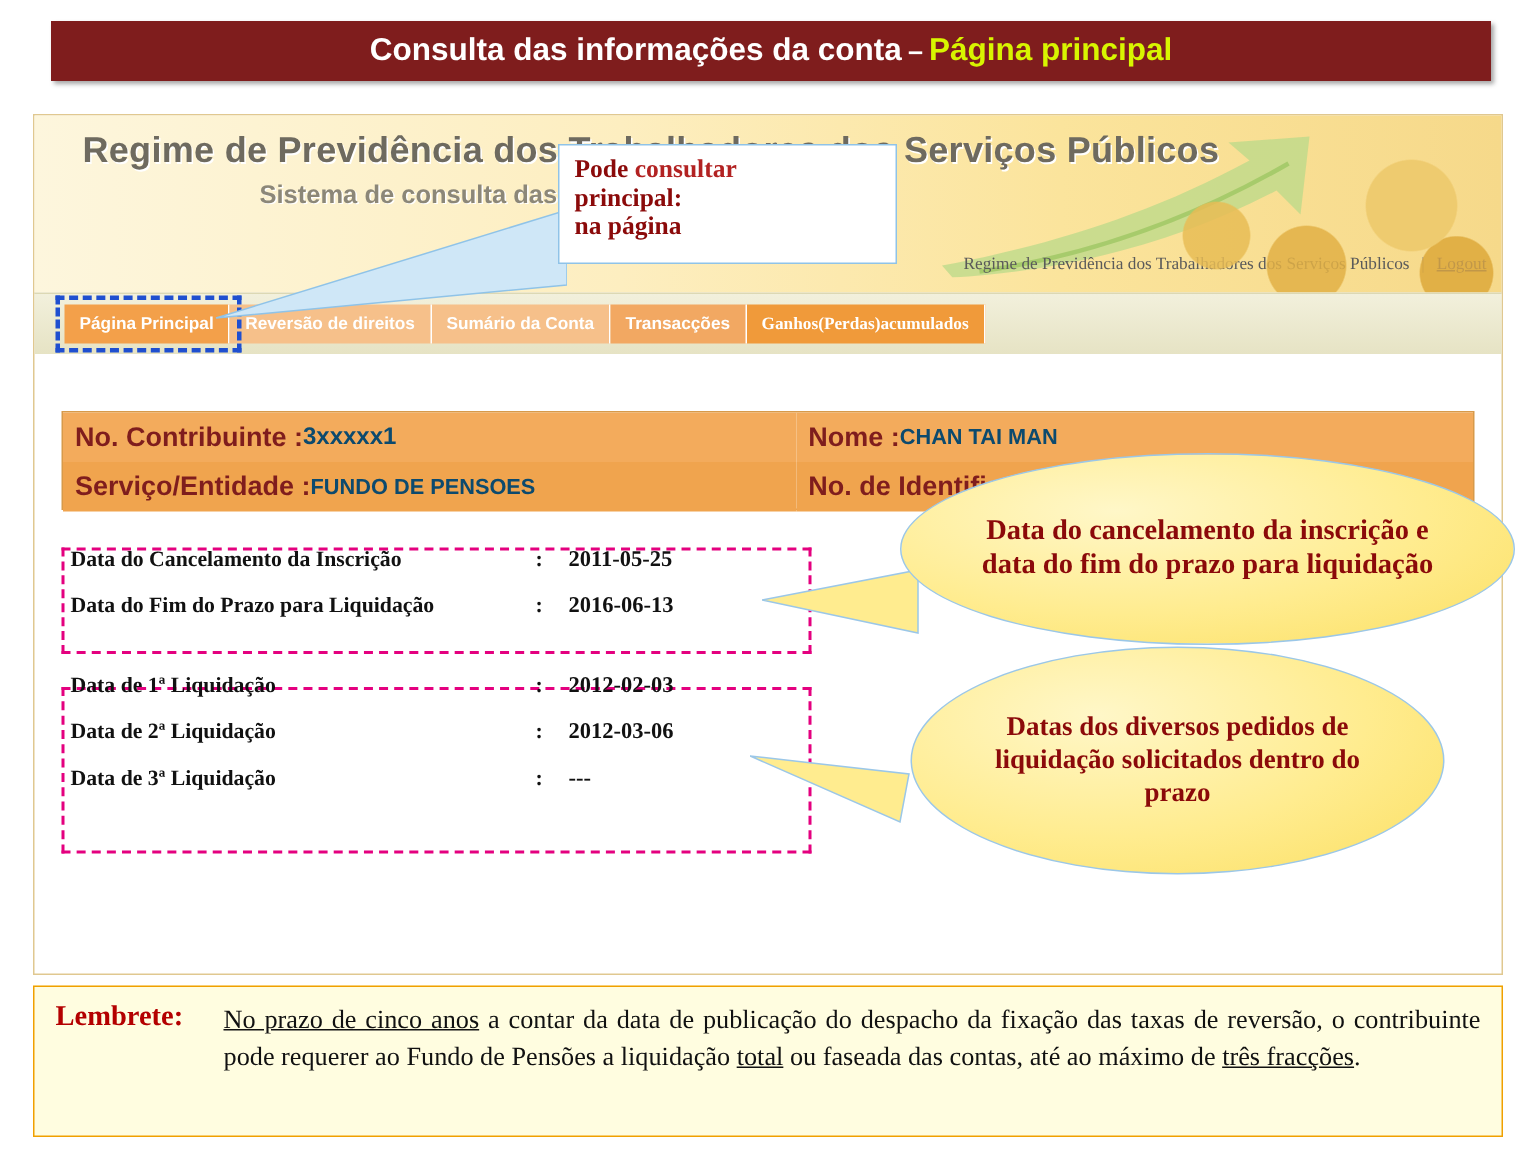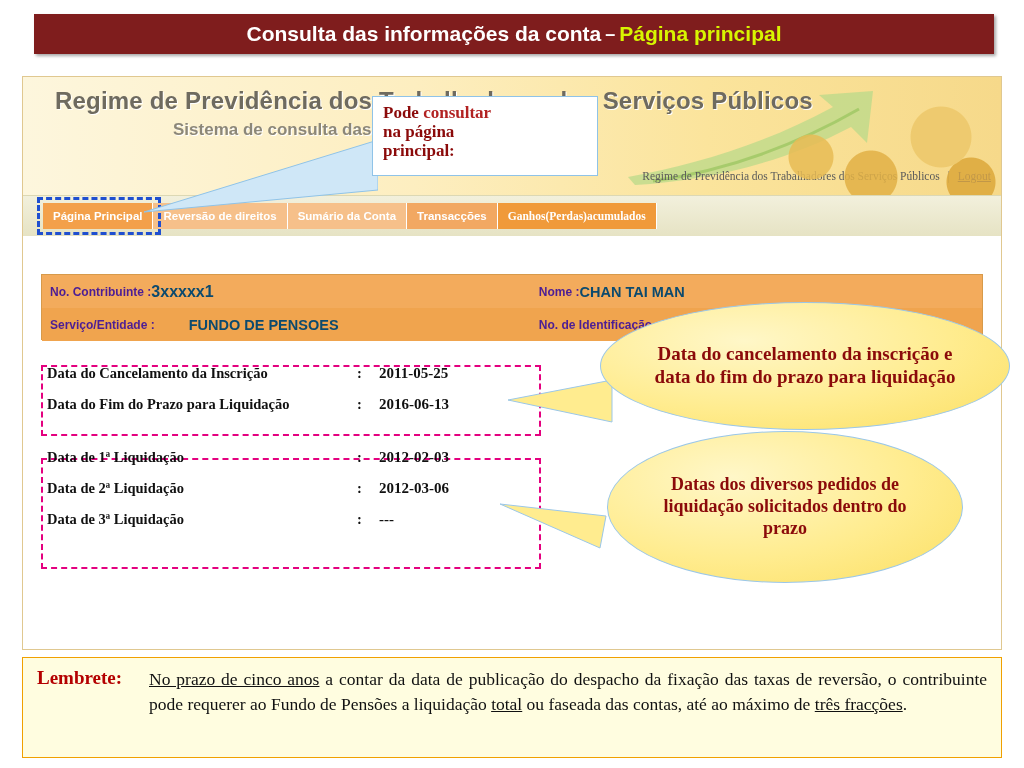--- a/index.html
+++ b/index.html
@@ -188,21 +188,21 @@
     display: flex;
     align-items: center;
     box-sizing: border-box;
     padding: 0 8px;
     font-size: 13px;
     font-weight: bold;
     color: #4a3008;
   }
   .c-label { background: #f3ab5c; }
   .c-value { background: #f0a44e; }
-  .lbl { color: #4c1d95; font-size: 12px; font-weight: bold; }
+  .lbl { color: #7f1d1d; font-size: 18px; font-weight: bold; }
   .val { color: #0c4a6e; font-size: 14.5px; font-weight: bold; }
   .val.big { font-size: 16px; }
 
   
   .dash-box {
     position: absolute;
     border: 2px dashed #e4007f;
     box-sizing: border-box;
   }
   .box1 { left: 18px; top: 288px; width: 500px; height: 71px; }
@@ -386,21 +386,21 @@
       <div class="info-cell c-label" style="width:52%;">
         <span class="lbl">No. Contribuinte :</span>
         <span class="val big">3xxxxx1</span>
       </div>
       <div class="info-cell c-label" style="width:48%;">
         <span class="lbl">Nome :</span>
         <span class="val">CHAN TAI MAN</span>
       </div>
     </div>
     <div class="info-row">
-      <div class="info-cell c-value" style="width:52%;gap:34px;">
+      <div class="info-cell c-value" style="width:52%;">
         <span class="lbl">Serviço/Entidade :</span>
         <span class="val">FUNDO DE PENSOES</span>
       </div>
       <div class="info-cell c-value" style="width:48%;">
         <span class="lbl">No. de Identificação :</span>
         <span class="val">12345XXX</span>
       </div>
     </div>
   </div>
 
@@ -438,22 +438,22 @@
 </div>
 
 <svg class="callout-tail">
   <polygon points="240,10 240,60 6,82" fill="#cfe7f7" stroke="#8fc3e8" stroke-width="1"></polygon>
 </svg>
 
 <div class="callout-blue">
   <div class="ln">
     <span>Pode </span><span class="em">consultar</span>
   </div>
+  <div class="ln">principal:</div>
   <div class="ln">na página</div>
-  <div class="ln">principal:</div>
 </div>
 
 <svg class="bubble-pointer" style="left:508px; top:378px; width:110px; height:48px;">
   <polygon points="0,22 104,2 104,44" fill="#ffec8f" stroke="#9bc7e8" stroke-width="1"></polygon>
 </svg>
 
 <div class="bubble bubble-1">
   <span>Data do cancelamento da inscrição e data do fim do prazo para liquidação</span>
 </div>
 

